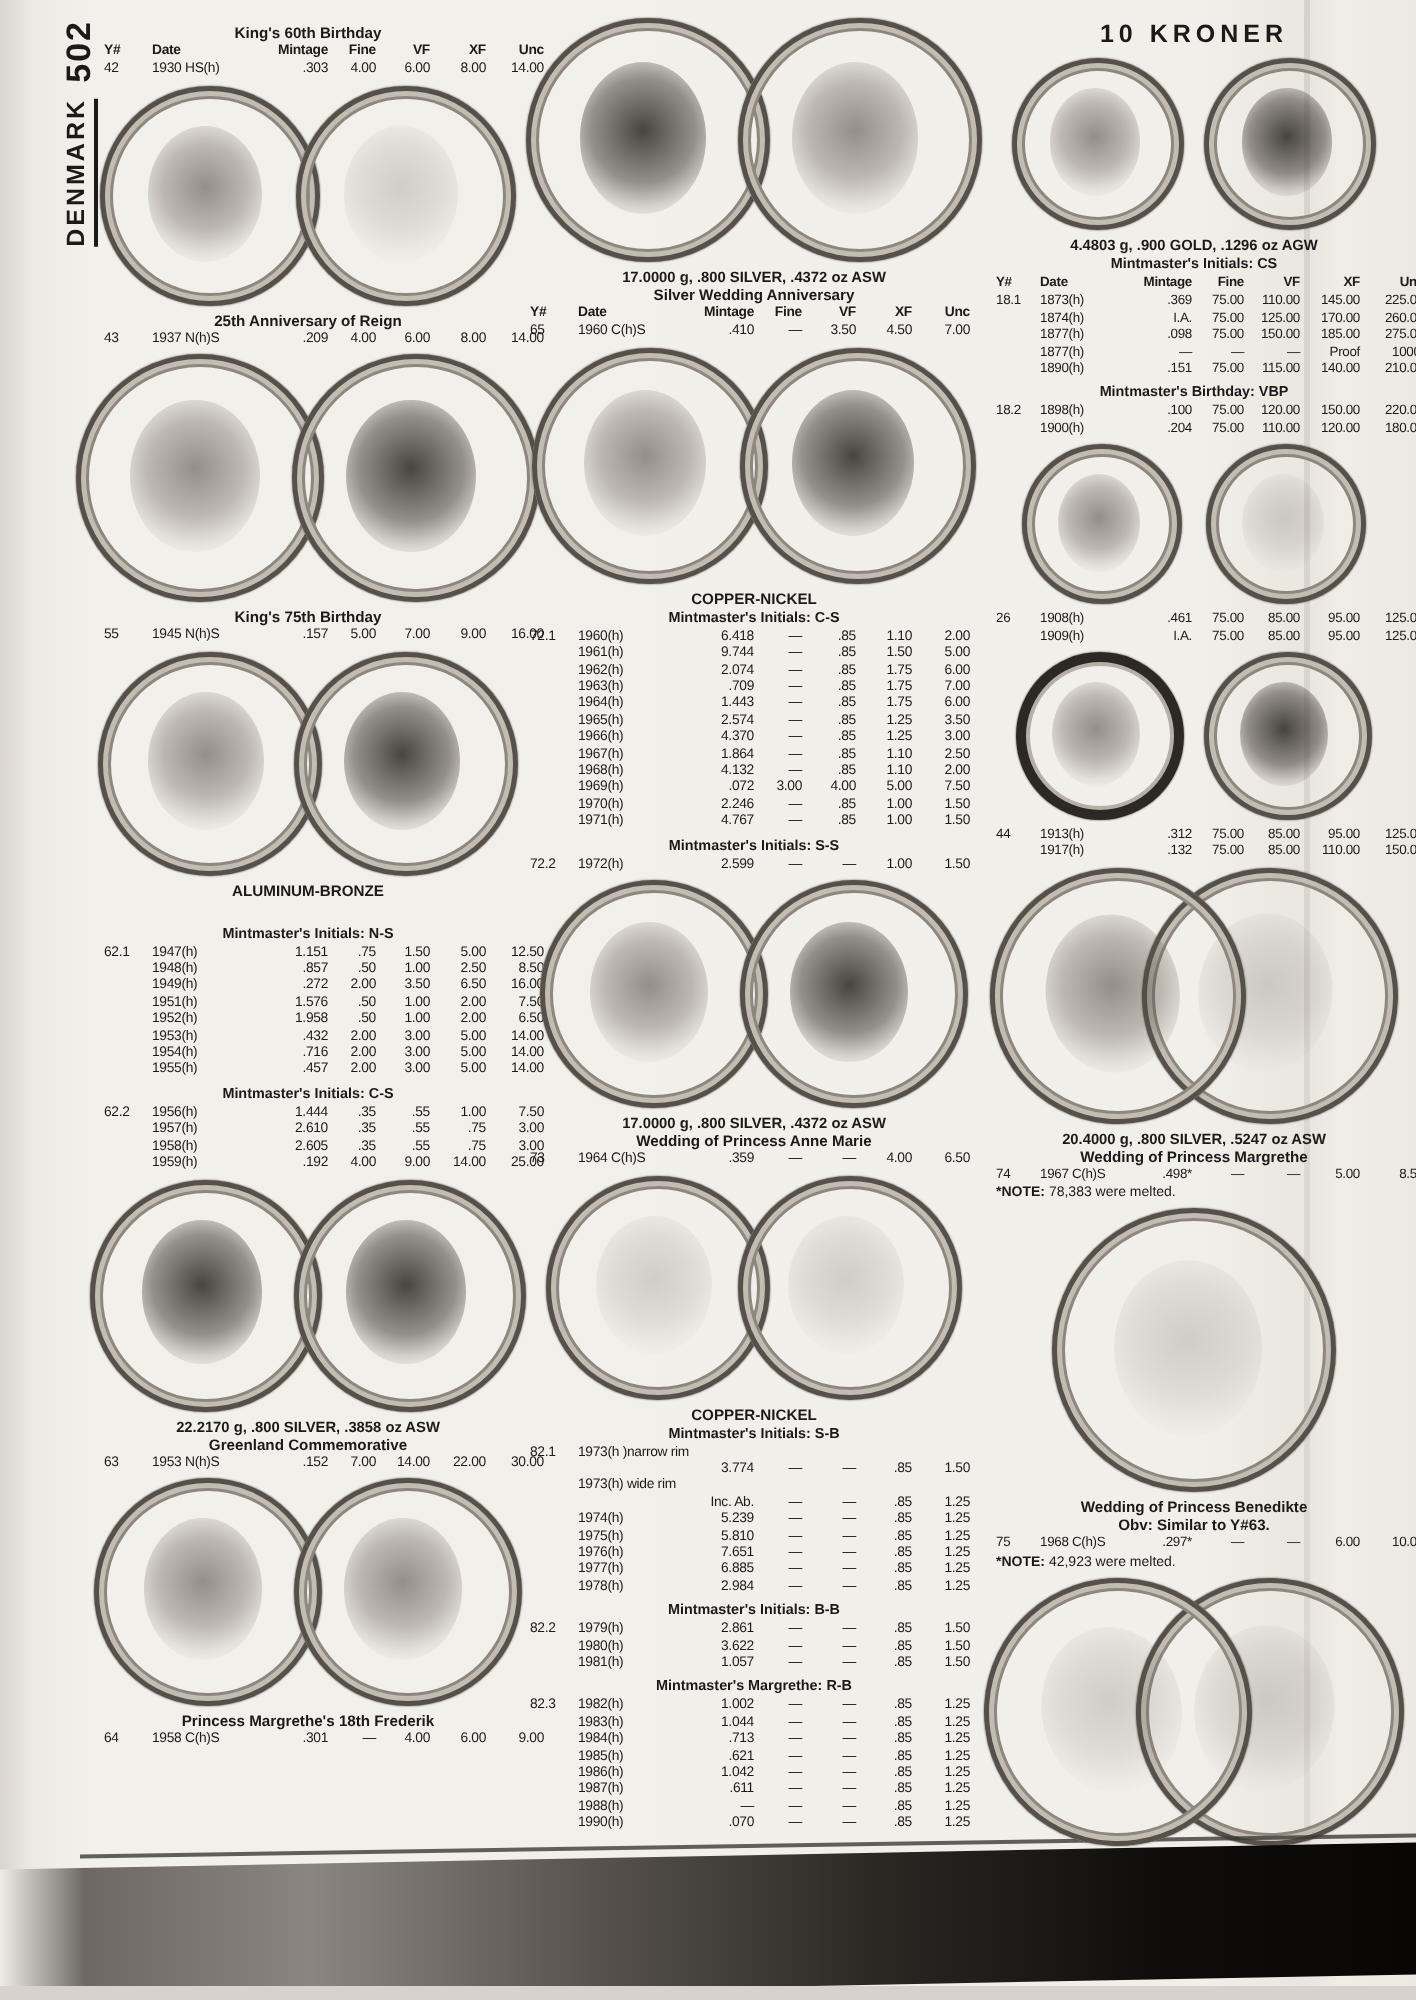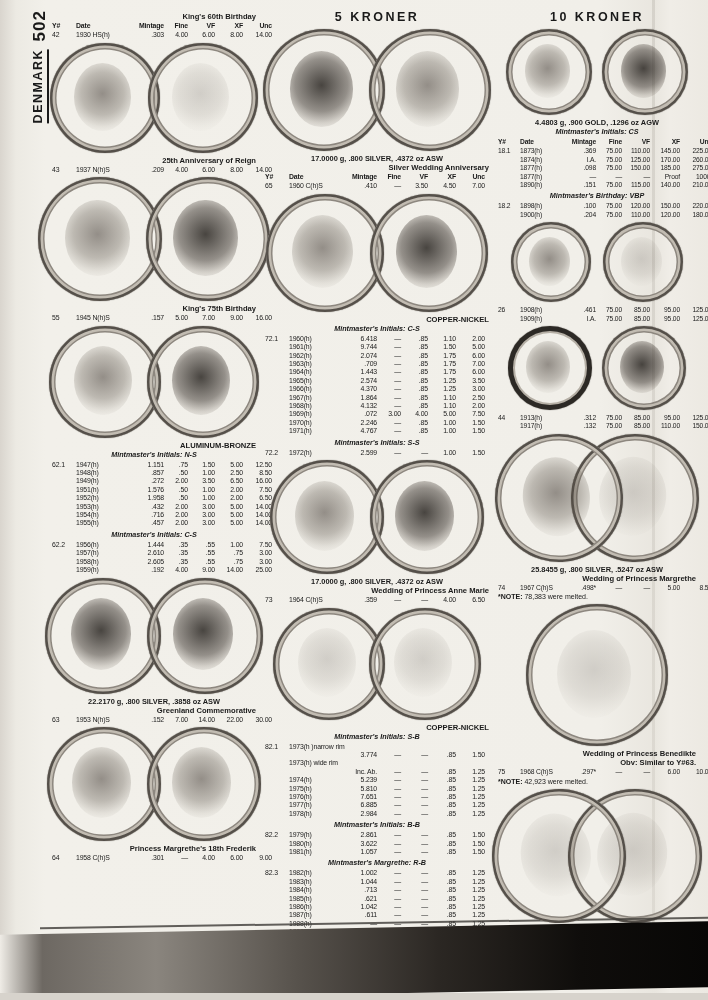--- a/index.html
+++ b/index.html
@@ -18,23 +18,23 @@
   .pagenum{writing-mode:vertical-rl;transform:rotate(180deg);font-size:17px;font-weight:bold;letter-spacing:1px;}
   .country{writing-mode:vertical-rl;transform:rotate(180deg);font-size:12.5px;font-weight:bold;letter-spacing:1.5px;border-left:2px solid #1a1a1a;padding-left:2px;}
 
   .content{position:absolute;left:52px;top:6px;display:flex;gap:9px;}
   .col{display:flex;flex-direction:column;}
   .col-l{width:204px;}
   .col-m{width:224px;}
   .col-r{width:198px;}
 
   .denom{font-size:12.5px;font-weight:bold;letter-spacing:2.5px;text-align:center;margin:4px 0 2px;}
-  .sect-title{font-size:7.6px;font-weight:bold;text-align:right;line-height:9px;}
+  .sect-title{font-size:7.6px;font-weight:bold;text-align:center;line-height:9px;}
   .spec{font-size:7.4px;font-weight:bold;text-align:center;line-height:9px;}
-  .initials{font-size:7.2px;font-weight:bold;text-align:center;line-height:10px;margin-top:2px;font-style:italic;}
+  .initials{font-size:7.2px;font-weight:bold;text-align:center;line-height:10px;margin-top:2px;}
   .note{font-size:7px;line-height:9px;text-align:left;}
   .note b{font-weight:bold;}
 
   
   .tbl{margin-top:1px;}
   .trow{display:grid;grid-template-columns:24px 52px 36px 24px 27px 28px 29px;line-height:8.4px;}
   .col-r .trow{grid-template-columns:22px 44px 32px 26px 28px 30px 32px;}
   .c{font-size:6.9px;letter-spacing:-0.15px;}
   .col-r .c{font-size:6.7px;}
   .c0,.c1{text-align:left;white-space:nowrap;}
@@ -120,21 +120,21 @@
             <span class="c c4">7.00</span>
             <span class="c c5">9.00</span>
             <span class="c c6">16.00</span>
           </div>
         </div>
       <div class="coinpair">
         <span class="coin" style="width:112px;height:112px"></span>
         <span class="coin dark" style="width:112px;height:112px;margin-left:-14px"></span>
       </div>
       <div class="sect-title">ALUMINUM-BRONZE</div>
-      <div class="initials" style="margin-top:0">Mintmaster's Initials: N-S</div>
+      <div class="initials" style="margin-top:12px">Mintmaster's Initials: N-S</div>
       <div class="tbl">
           <div class="trow">
             <span class="c c0">62.1</span>
             <span class="c c1">1947(h)</span>
             <span class="c c2">1.151</span>
             <span class="c c3">.75</span>
             <span class="c c4">1.50</span>
             <span class="c c5">5.00</span>
             <span class="c c6">12.50</span>
           </div>
@@ -270,21 +270,20 @@
             <span class="c c2">.301</span>
             <span class="c c3">—</span>
             <span class="c c4">4.00</span>
             <span class="c c5">6.00</span>
             <span class="c c6">9.00</span>
           </div>
         </div>
     </div>
 
     <div class="col col-m">
-      <div class="denom">5 KRONER</div>
       <div class="coinpair">
         <span class="coin dark" style="width:122px;height:122px"></span>
         <span class="coin" style="width:122px;height:122px;margin-left:-16px"></span>
       </div>
       <div class="spec">17.0000 g, .800 SILVER, .4372 oz ASW</div>
       <div class="sect-title">Silver Wedding Anniversary</div>
       <div class="tbl thead">
           <div class="trow">
             <span class="c c0">Y#</span>
             <span class="c c1">Date</span>
@@ -782,21 +781,21 @@
             <span class="c c3">75.00</span>
             <span class="c c4">85.00</span>
             <span class="c c5">110.00</span>
             <span class="c c6">150.00</span>
           </div>
         </div>
       <div class="coinpair">
         <span class="coin" style="width:128px;height:128px;transform:rotate(-6deg);z-index:2"></span>
         <span class="coin light" style="width:128px;height:128px;margin-left:-52px;transform:rotate(5deg)"></span>
       </div>
-      <div class="spec">25.8455 g, .800 SILVER, .5247 oz ASW</div>
+      <div class="spec">20.4000 g, .800 SILVER, .5247 oz ASW</div>
       <div class="sect-title">Wedding of Princess Margrethe</div>
       <div class="tbl">
           <div class="trow">
             <span class="c c0">74</span>
             <span class="c c1">1967 C(h)S</span>
             <span class="c c2">.498*</span>
             <span class="c c3">—</span>
             <span class="c c4">—</span>
             <span class="c c5">5.00</span>
             <span class="c c6">8.50</span>

